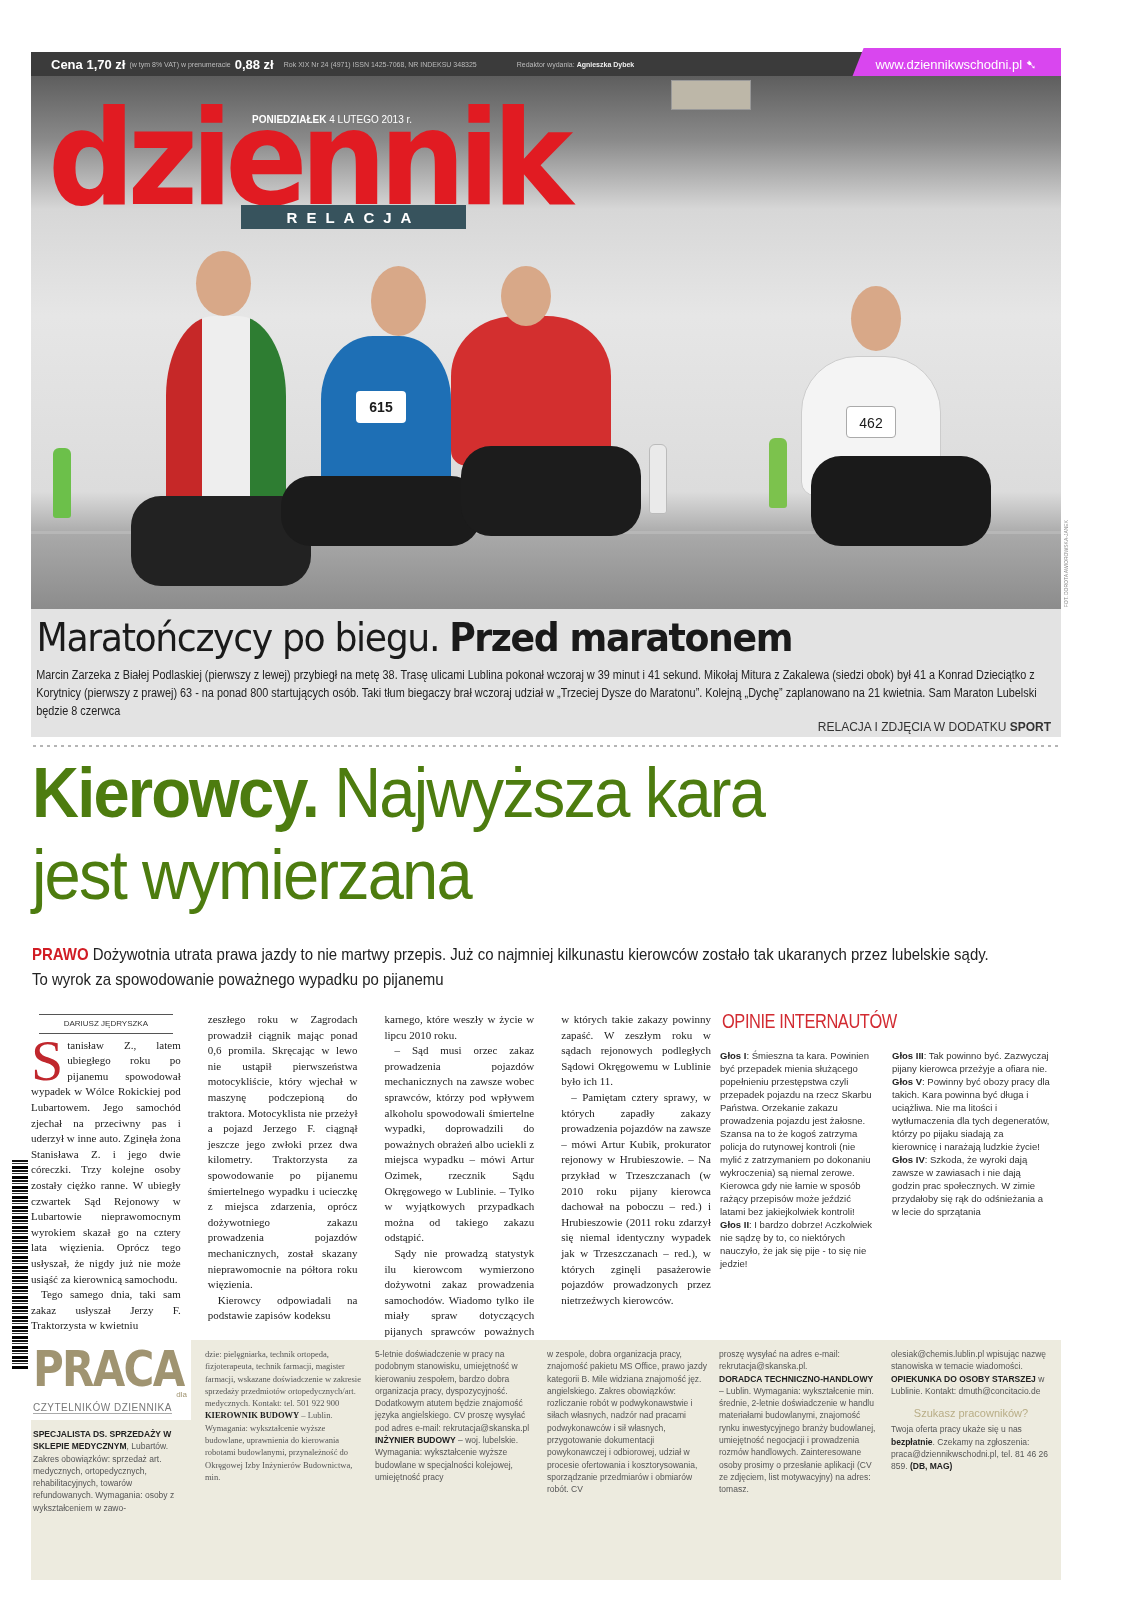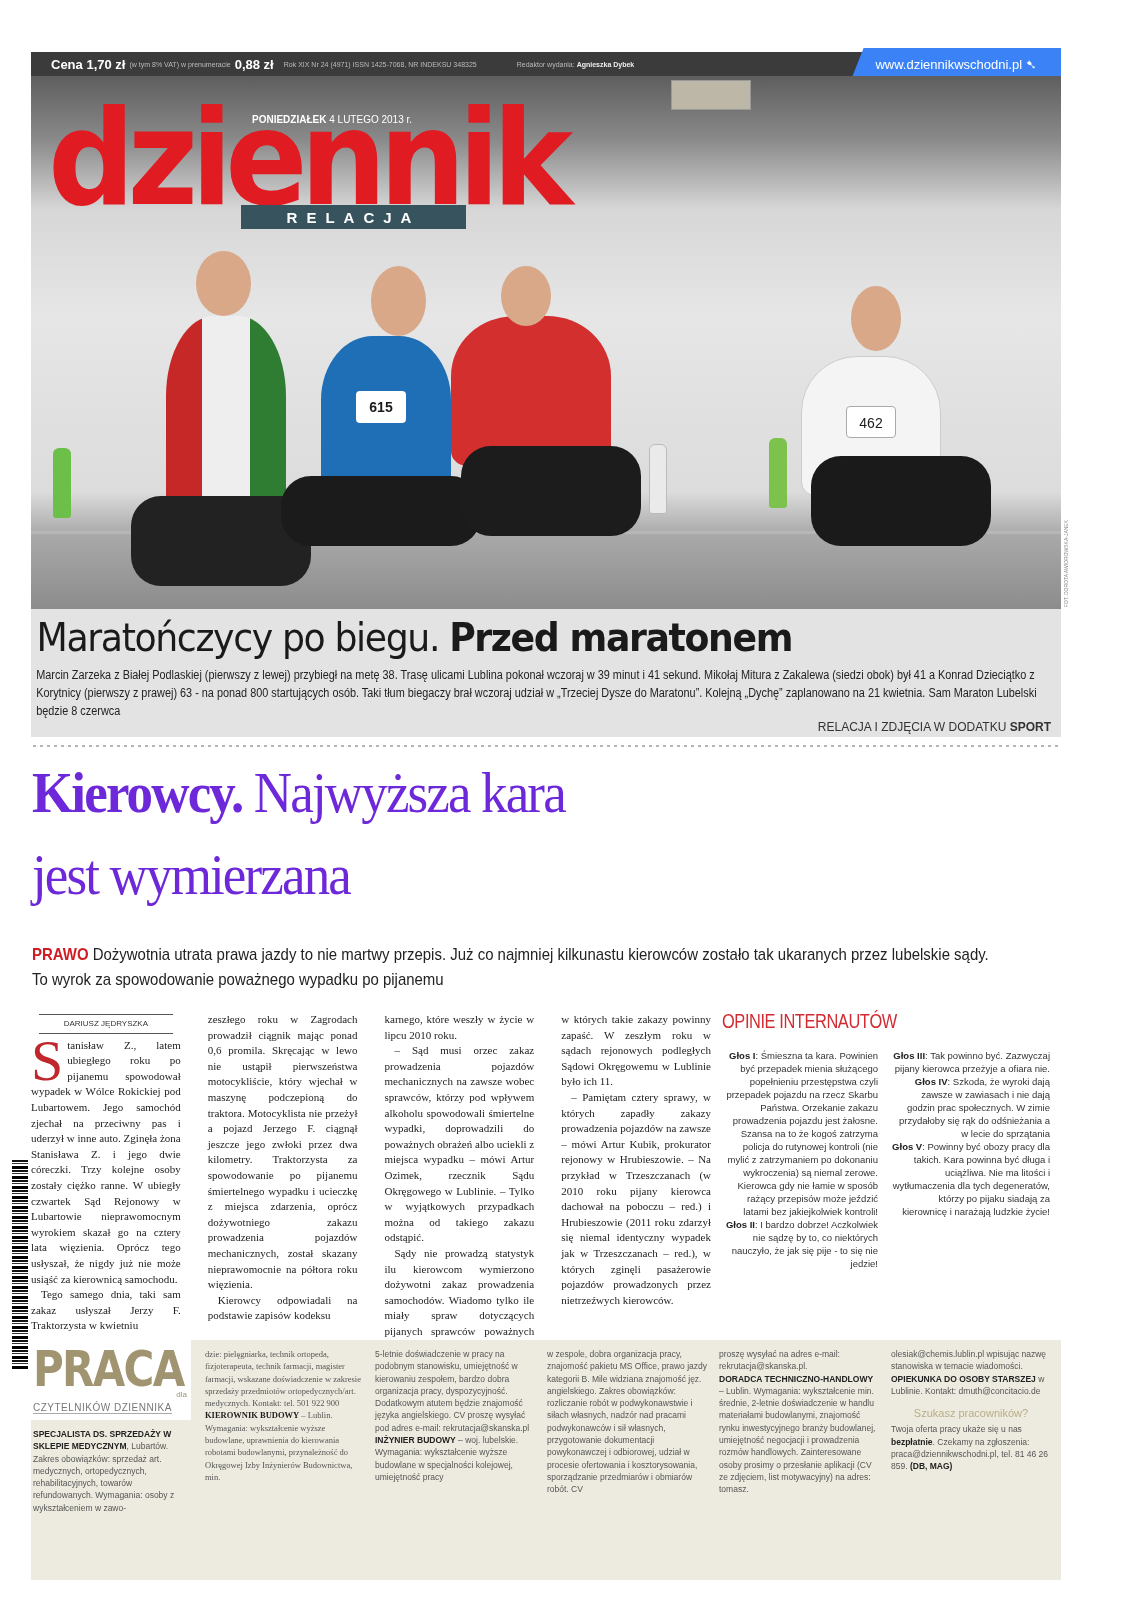--- a/index.html
+++ b/index.html
@@ -4,53 +4,53 @@
 <style>
   * { box-sizing: border-box; margin: 0; padding: 0; }
   body { width: 1140px; height: 1600px; background: #fff; font-family: "Liberation Sans", sans-serif; color: #1a1a1a; position: relative; overflow: hidden; }
   .topbar { position: absolute; left: 31px; top: 52px; width: 1030px; height: 24px; background: #3b3b3b; display: flex; align-items: center; color: #ddd; font-size: 8px; }
   .topbar .price-main { font-family: "Liberation Sans", sans-serif; font-weight: bold; color: #fff; font-size: 13px; padding-left: 20px; }
   .topbar .small { font-size: 7px; color: #bbb; margin: 0 4px; }
   .topbar .price-sub { font-weight: bold; color: #fff; font-size: 13px; }
   .topbar .meta { margin-left: 10px; font-size: 7px; color: #bbb; }
   .topbar .editor { margin-left: 40px; font-size: 7px; color: #bbb; }
   .topbar .editor b { color: #eee; }
-  .topbar .url { margin-left: auto; background: #3b82f6; height: 32px; width: 210px; display: flex; align-items: center; justify-content: center; color: #fff; font-size: 13px; clip-path: polygon(6% 0, 100% 0, 100% 100%, 0 100%); }
+  .topbar .url { margin-left: auto; background: #d946ef; height: 32px; width: 210px; display: flex; align-items: center; justify-content: center; color: #fff; font-size: 13px; clip-path: polygon(6% 0, 100% 0, 100% 100%, 0 100%); }
   .photo { position: absolute; left: 31px; top: 76px; width: 1030px; height: 533px; background: linear-gradient(180deg, #5e5e5e 0%, #8a8a8a 12%, #d7d7d7 25%, #e6e6e6 45%, #dcdcdc 78%, #a9a9a9 86%, #8c8c8c 100%); overflow: hidden; }
   .photo .wall-line { position: absolute; left: 0; right: 0; top: 455px; height: 3px; background: #b7b7b7; }
   .photo .box { position: absolute; left: 640px; top: 4px; width: 80px; height: 30px; background: #bdb7a8; border: 1px solid #999; }
   .runner { position: absolute; border-radius: 40% 40% 10% 10%; }
   .head { position: absolute; border-radius: 50%; background: #d8a888; }
   .bottle { position: absolute; width: 18px; height: 70px; border-radius: 6px 6px 3px 3px; }
   .logo { position: absolute; left: 48px; top: 84px; width: 460px; height: 150px; }
   .logo .word { font-family: "DejaVu Sans", sans-serif; font-weight: bold; color: #e11b22; font-size: 132px; letter-spacing: -8px; line-height: 1; position: absolute; left: 0; top: 8px; transform: scaleX(0.92); transform-origin: left; }
   .logo .wschodni { position: absolute; left: 193px; top: 121px; width: 225px; height: 24px; background: #37535d; color: #fff; font-weight: bold; font-size: 15px; letter-spacing: 9px; display: flex; align-items: center; justify-content: center; }
   .date { position: absolute; left: 252px; top: 114px; color: #fff; font-size: 10px; }
   .date b { font-weight: bold; }
   .credit { position: absolute; left: 1063px; top: 520px; writing-mode: vertical-rl; transform: rotate(180deg); font-size: 5px; color: #888; }
   .photo-caption { position: absolute; left: 31px; top: 609px; width: 1030px; height: 128px; background: #e3e3e3; }
   .photo-caption h2 { font-family: "DejaVu Sans", sans-serif; font-weight: normal; font-size: 39px; letter-spacing: -1.5px; padding: 6px 0 0 6px; transform: scaleX(0.93); transform-origin: left; white-space: nowrap; }
   .photo-caption h2 b { font-weight: bold; }
   .photo-caption p { font-size: 12.5px; line-height: 18px; padding: 6px 8px 0 6px; color: #222; transform: scaleX(0.87); transform-origin: left; width: 1180px; }
   .photo-caption .rel { position: absolute; right: 10px; bottom: 3px; font-size: 12px; color: #333; }
   .photo-caption .rel b { font-weight: bold; }
   .dots { position: absolute; left: 31px; top: 744px; width: 1030px; height: 4px; background-image: radial-gradient(circle, #b5b5b5 1.3px, transparent 1.5px); background-size: 7px 4px; }
-  .headline { position: absolute; left: 32px; top: 752px; width: 1030px; font-family: Liberation Serif, serif; font-size: 57px; line-height: 82px; letter-spacing: -2px; color: #6d28d9; }
+  .headline { position: absolute; left: 32px; top: 752px; width: 1030px; font-family: Liberation Sans, sans-serif; font-size: 70px; line-height: 82px; letter-spacing: -2px; color: #4d7c0f; }
   .headline .line { display: block; white-space: nowrap; transform: scaleX(0.93); transform-origin: left; }
   .headline b { font-weight: bold; }
   .lead { position: absolute; left: 32px; top: 942px; width: 1090px; font-size: 17px; line-height: 25px; color: #222; transform: scaleX(0.88); transform-origin: left; }
   .lead .tag { color: #d11c24; font-weight: bold; }
   .cols { position: absolute; top: 1012px; left: 31px; width: 680px; display: flex; gap: 27px; }
   .col { width: 162px; font-family: "Liberation Serif", serif; font-size: 11px; line-height: 15.6px; color: #222; text-align: justify; hyphens: auto; }
   .col p { text-indent: 10px; }
   .byline { font-family: "Liberation Sans", sans-serif; font-size: 8px; text-align: center; border-top: 1px solid #555; border-bottom: 1px solid #555; margin: 2px 8px 4px 8px; padding: 1px 0; color: #333; }
   .dropcap { float: left; font-size: 58px; line-height: 46px; color: #c0272d; padding-right: 4px; font-family: "Liberation Serif", serif; }
   .opinions { position: absolute; left: 720px; top: 1010px; width: 340px; }
   .opinions h3 { color: #d22b32; font-size: 20px; font-weight: normal; letter-spacing: -0.5px; transform: scaleX(0.82); transform-origin: left; margin-left: 2px; }
-  .op-cols { display: flex; gap: 14px; margin-top: 16px; text-align: right; }
+  .op-cols { display: flex; gap: 14px; margin-top: 16px; }
   .op-col { width: 158px; font-size: 9.5px; line-height: 13px; color: #333; }
   .op-col b { color: #222; }
   .barcode { position: absolute; left: 12px; top: 1160px; width: 16px; height: 210px; background: repeating-linear-gradient(180deg, #111 0 2px, #fff 2px 3px, #333 3px 4px, #fff 4px 6px, #000 6px 9px, #fff 9px 10px); }
   .praca { position: absolute; left: 31px; top: 1340px; width: 1030px; height: 240px; background: #edebdf; }
   .praca .brand { position: absolute; left: 0; top: 0; width: 160px; height: 80px; background: #fff; }
   .praca .brand .big { font-family: "DejaVu Sans", sans-serif; font-weight: bold; font-size: 50px; color: #a09471; letter-spacing: -2px; position: absolute; left: 2px; top: 0; transform: scaleX(0.84); transform-origin: left; }
   .praca .brand .dla { position: absolute; right: 4px; top: 50px; font-size: 8px; color: #a09471; }
   .praca .brand .sub { position: absolute; left: 2px; top: 62px; font-size: 10px; color: #777; letter-spacing: 0.5px; border-bottom: 1px solid #aaa; }
   .praca .pcol { position: absolute; top: 8px; width: 160px; font-size: 8.5px; line-height: 12.3px; color: #555; }
   .praca .pcol b { color: #222; }
@@ -141,22 +141,22 @@
 
 <div class="opinions">
   <h3>OPINIE INTERNAUTÓW</h3>
   <div class="op-cols">
     <div class="op-col">
       <div><b>Głos I</b><span>: Śmieszna ta kara. Powinien być przepadek mienia służącego popełnieniu przestępstwa czyli przepadek pojazdu na rzecz Skarbu Państwa. Orzekanie zakazu prowadzenia pojazdu jest żałosne. Szansa na to że kogoś zatrzyma policja do rutynowej kontroli (nie mylić z zatrzymaniem po dokonaniu wykroczenia) są niemal zerowe. Kierowca gdy nie łamie w sposób rażący przepisów może jeździć latami bez jakiejkolwiek kontroli!</span></div>
       <div><b>Głos II</b><span>: I bardzo dobrze! Aczkolwiek nie sądzę by to, co niektórych nauczyło, że jak się pije - to się nie jedzie!</span></div>
     </div>
     <div class="op-col" style="margin-top:0">
       <div><b>Głos III</b><span>: Tak powinno być. Zazwyczaj pijany kierowca przeżyje a ofiara nie.</span></div>
+      <div><b>Głos V</b><span>: Powinny być obozy pracy dla takich. Kara powinna być długa i uciążliwa. Nie ma litości i wytłumaczenia dla tych degeneratów, którzy po pijaku siadają za kierownicę i narażają ludzkie życie!</span></div>
       <div><b>Głos IV</b><span>: Szkoda, że wyroki dają zawsze w zawiasach i nie dają godzin prac społecznych. W zimie przydałoby się rąk do odśnieżania a w lecie do sprzątania</span></div>
-      <div><b>Głos V</b><span>: Powinny być obozy pracy dla takich. Kara powinna być długa i uciążliwa. Nie ma litości i wytłumaczenia dla tych degeneratów, którzy po pijaku siadają za kierownicę i narażają ludzkie życie!</span></div>
     </div>
   </div>
 </div>
 
 <div class="barcode"></div>
 
 <div class="praca">
   <div class="brand">
     <div class="big">PRACA</div>
     <div class="dla">dla</div>

